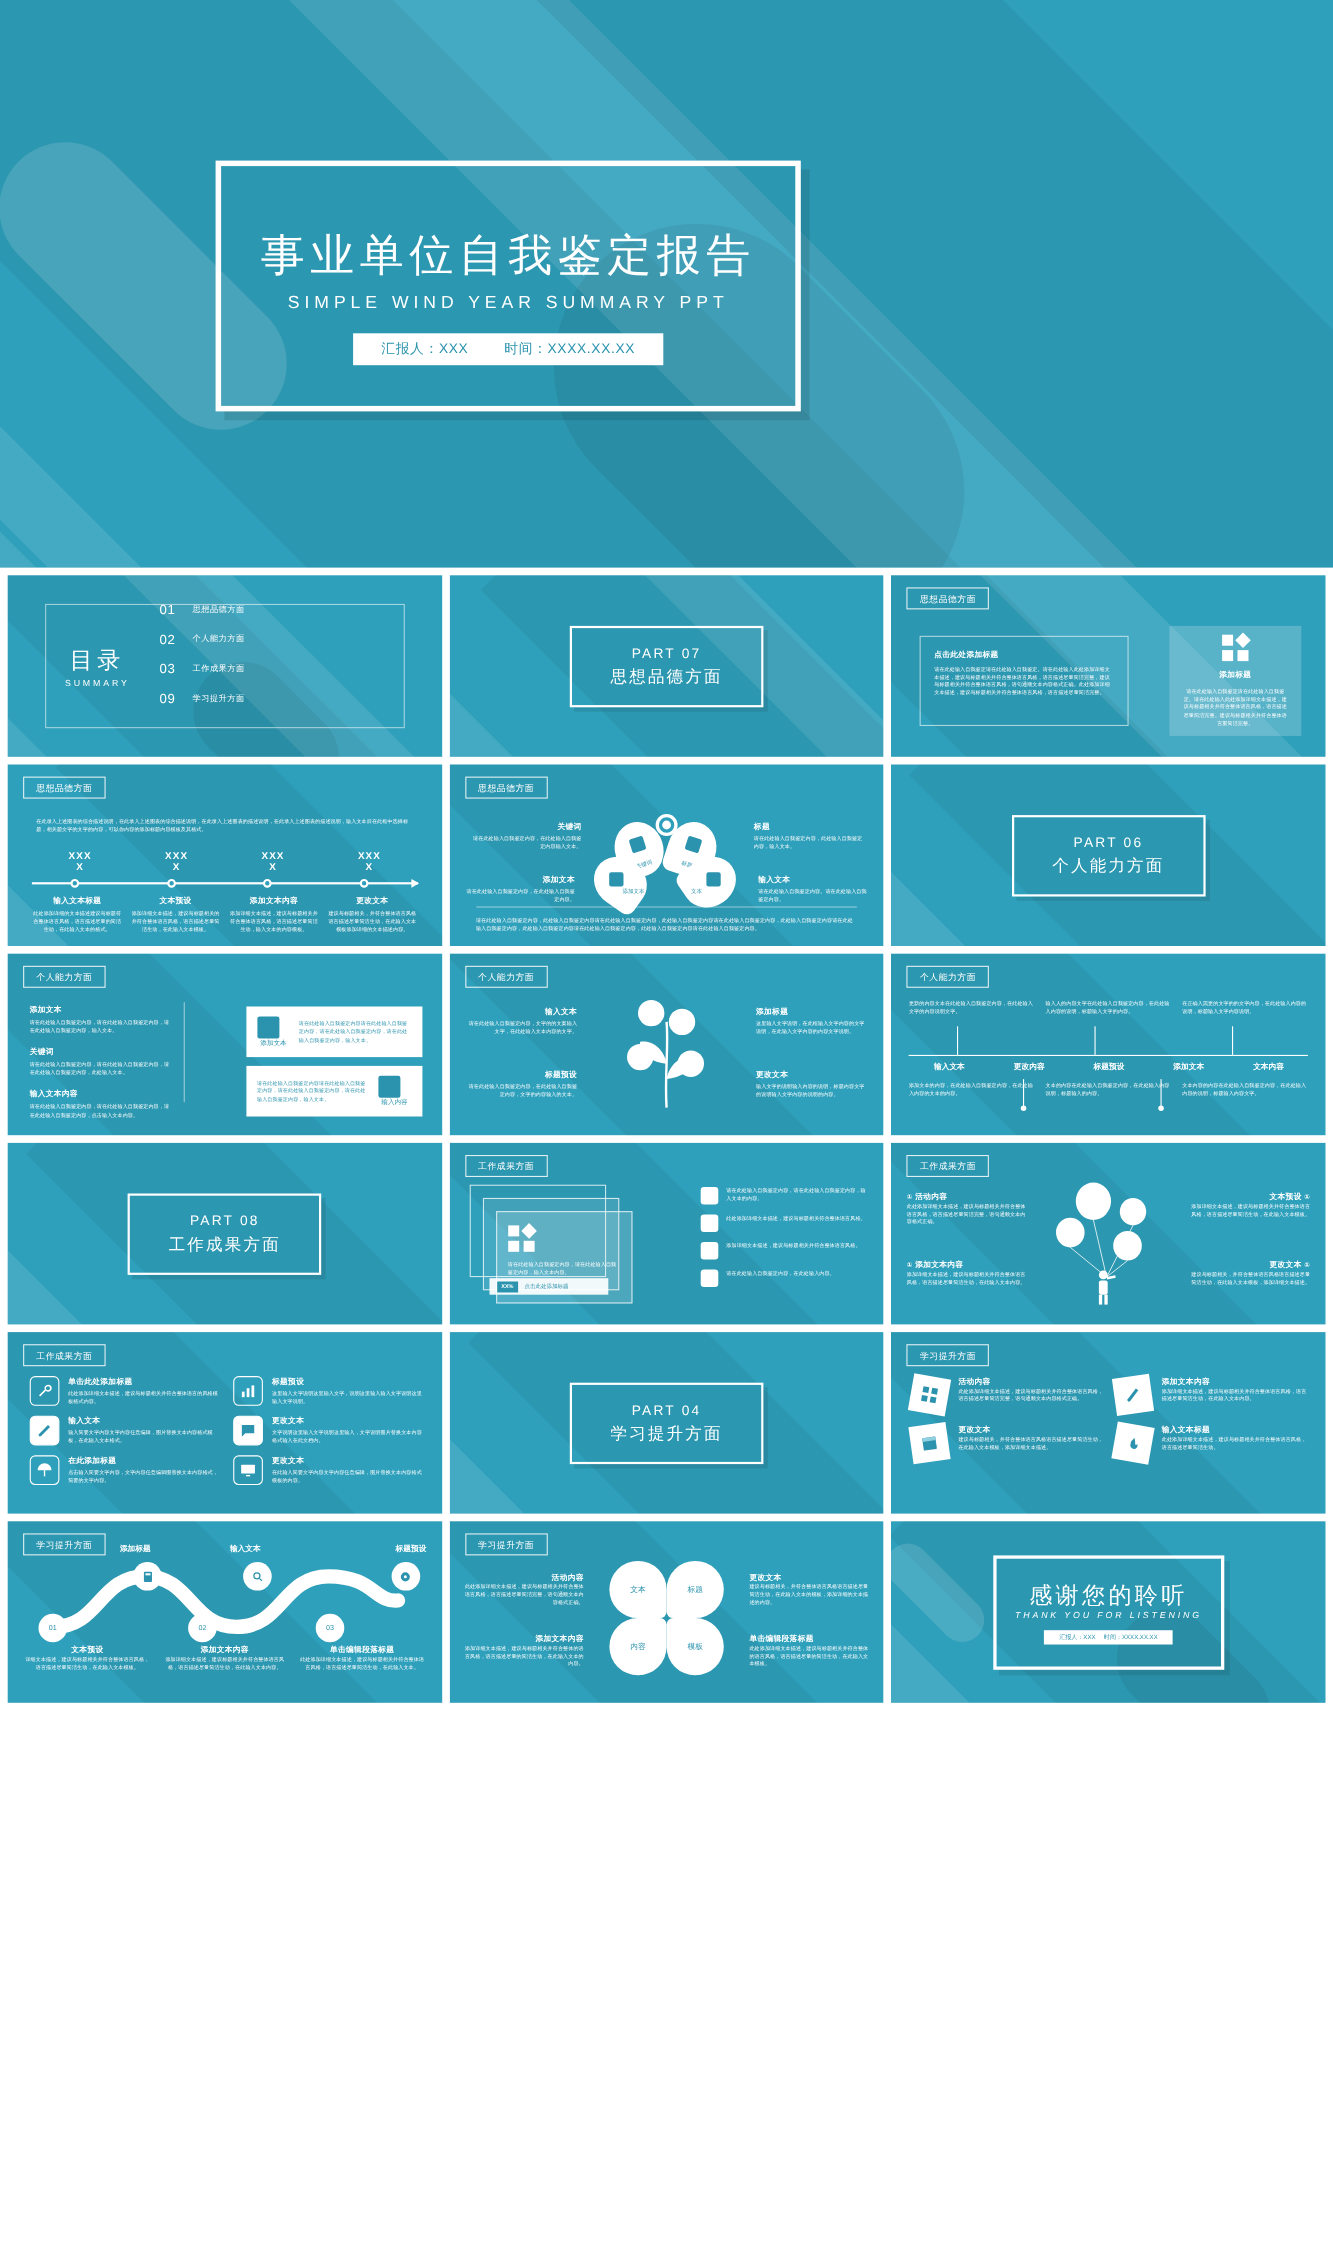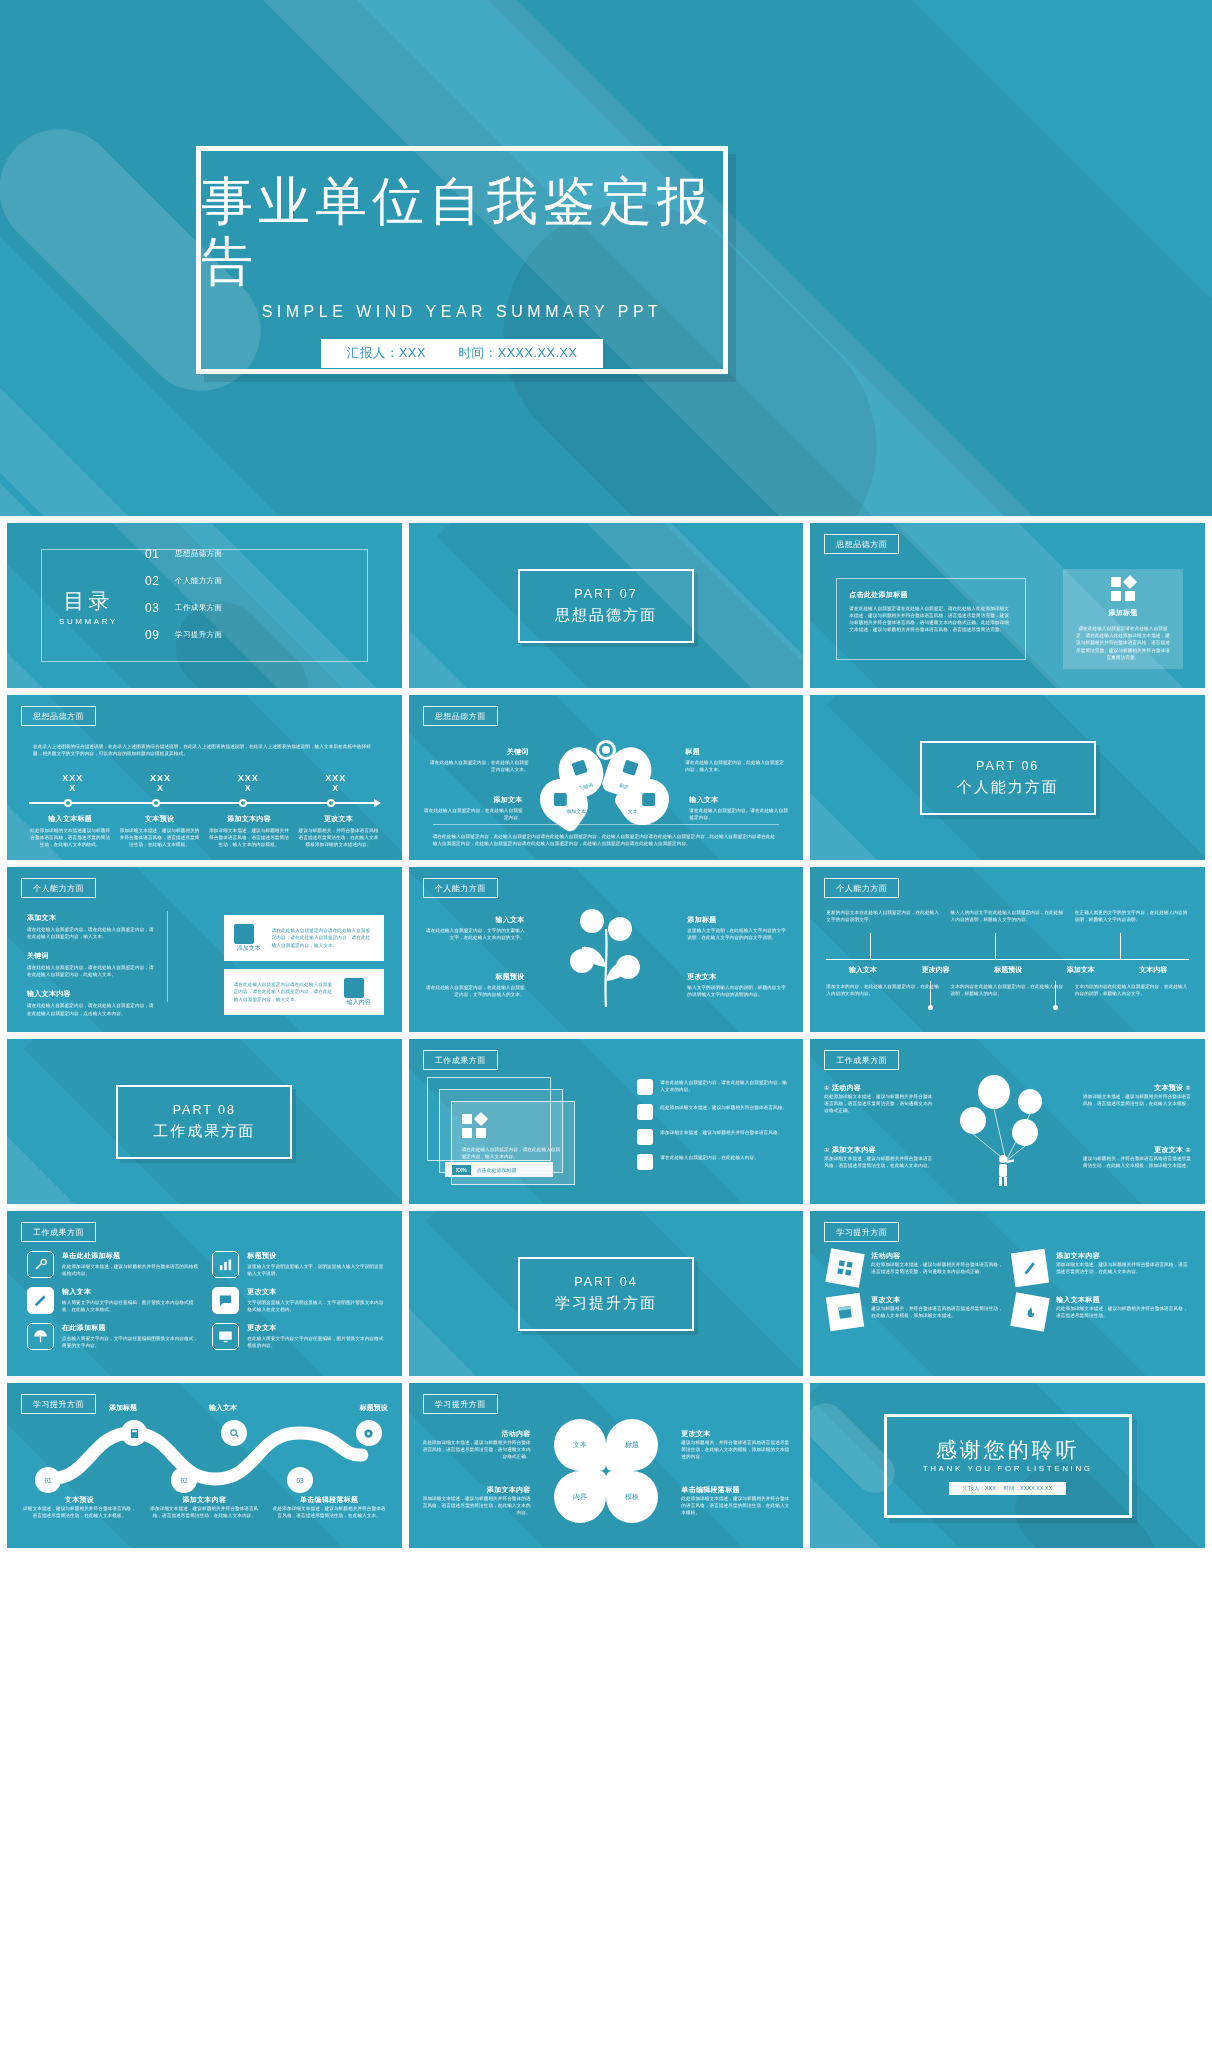--- a/index.html
+++ b/index.html
@@ -21,21 +21,21 @@
   .blob.light { background:rgba(255,255,255,.13); }
   .content { position:relative; z-index:2; width:100%; height:100%; }
 
   
   #cover { height:516px; }
   .cover-frame {
     position:absolute; left:196px; top:146px; width:532px; height:228px;
     border:5px solid #fff; box-shadow:8px 8px 0 rgba(0,0,0,.10);
     display:flex; flex-direction:column; align-items:center; justify-content:center;
   }
-  .cover-title { font-size:52px; letter-spacing:5px; font-weight:400; line-height:1.15;margin-top:20px; }
+  .cover-title { font-size:40px; letter-spacing:5px; font-weight:400; line-height:1.15;margin-top:20px; }
   .cover-sub { font-size:16px; letter-spacing:4.5px; margin-top:12px; font-weight:300; }
   .cover-byline {
     margin-top:18px; background:#fff; color:#2b93ad; font-size:12.5px;
     padding:6px 26px; letter-spacing:.6px; white-space:pre;
   }
 
   
   .grid { display:grid; grid-template-columns:repeat(3,1fr); gap:7px; padding:7px 7px 9px; background:#fff; }
   .cell { position:relative; height:165px; }
 
@@ -161,23 +161,23 @@
   
   .c4 { position:absolute; left:50%; top:36px; transform:translateX(-50%); width:104px; height:104px; }
   .c4 .cc { position:absolute; width:52px; height:52px; background:#fff; color:#2b93ad; font-size:7px; display:flex; align-items:center; justify-content:center; }
   .c4 .q1 { left:0; top:0; border-radius:50% 50% 6px 50%; }
   .c4 .q2 { right:0; top:0; border-radius:50% 50% 50% 6px; }
   .c4 .q3 { left:0; bottom:0; border-radius:50% 6px 50% 50%; }
   .c4 .q4 { right:0; bottom:0; border-radius:6px 50% 50% 50%; }
   .c4side { position:absolute; width:108px; }
 
   
-  .ty-frame { position:absolute; left:50%; top:50%; transform:translate(-50%,-50%); width:248px; height:104px; border:3px solid #fff; box-shadow:5px 5px 0 rgba(0,0,0,.09); display:flex; flex-direction:column; align-items:center; justify-content:center; }
+  .ty-frame { position:absolute; left:50%; top:50%; transform:translate(-50%,-50%); width:210px; height:104px; border:3px solid #fff; box-shadow:5px 5px 0 rgba(0,0,0,.09); display:flex; flex-direction:column; align-items:center; justify-content:center; }
   .ty-cn { font-size:21px; letter-spacing:3px; }
-  .ty-en { font-size:8px; letter-spacing:2.6px; margin-top:0; }
+  .ty-en { font-size:8px; letter-spacing:2.6px; margin-top:0;font-style:italic; }
   .ty-by { margin-top:9px; background:#fff; color:#2b93ad; font-size:5.5px; padding:3px 14px; white-space:pre; }
 
   svg { display:block; }
 </style>
 </head>
 <body>
 
 <section class="slide" id="cover">
   <div class="bg">
     <div class="stripe" style="left:-240px;top:-300px;width:130px;height:1400px;"></div>

